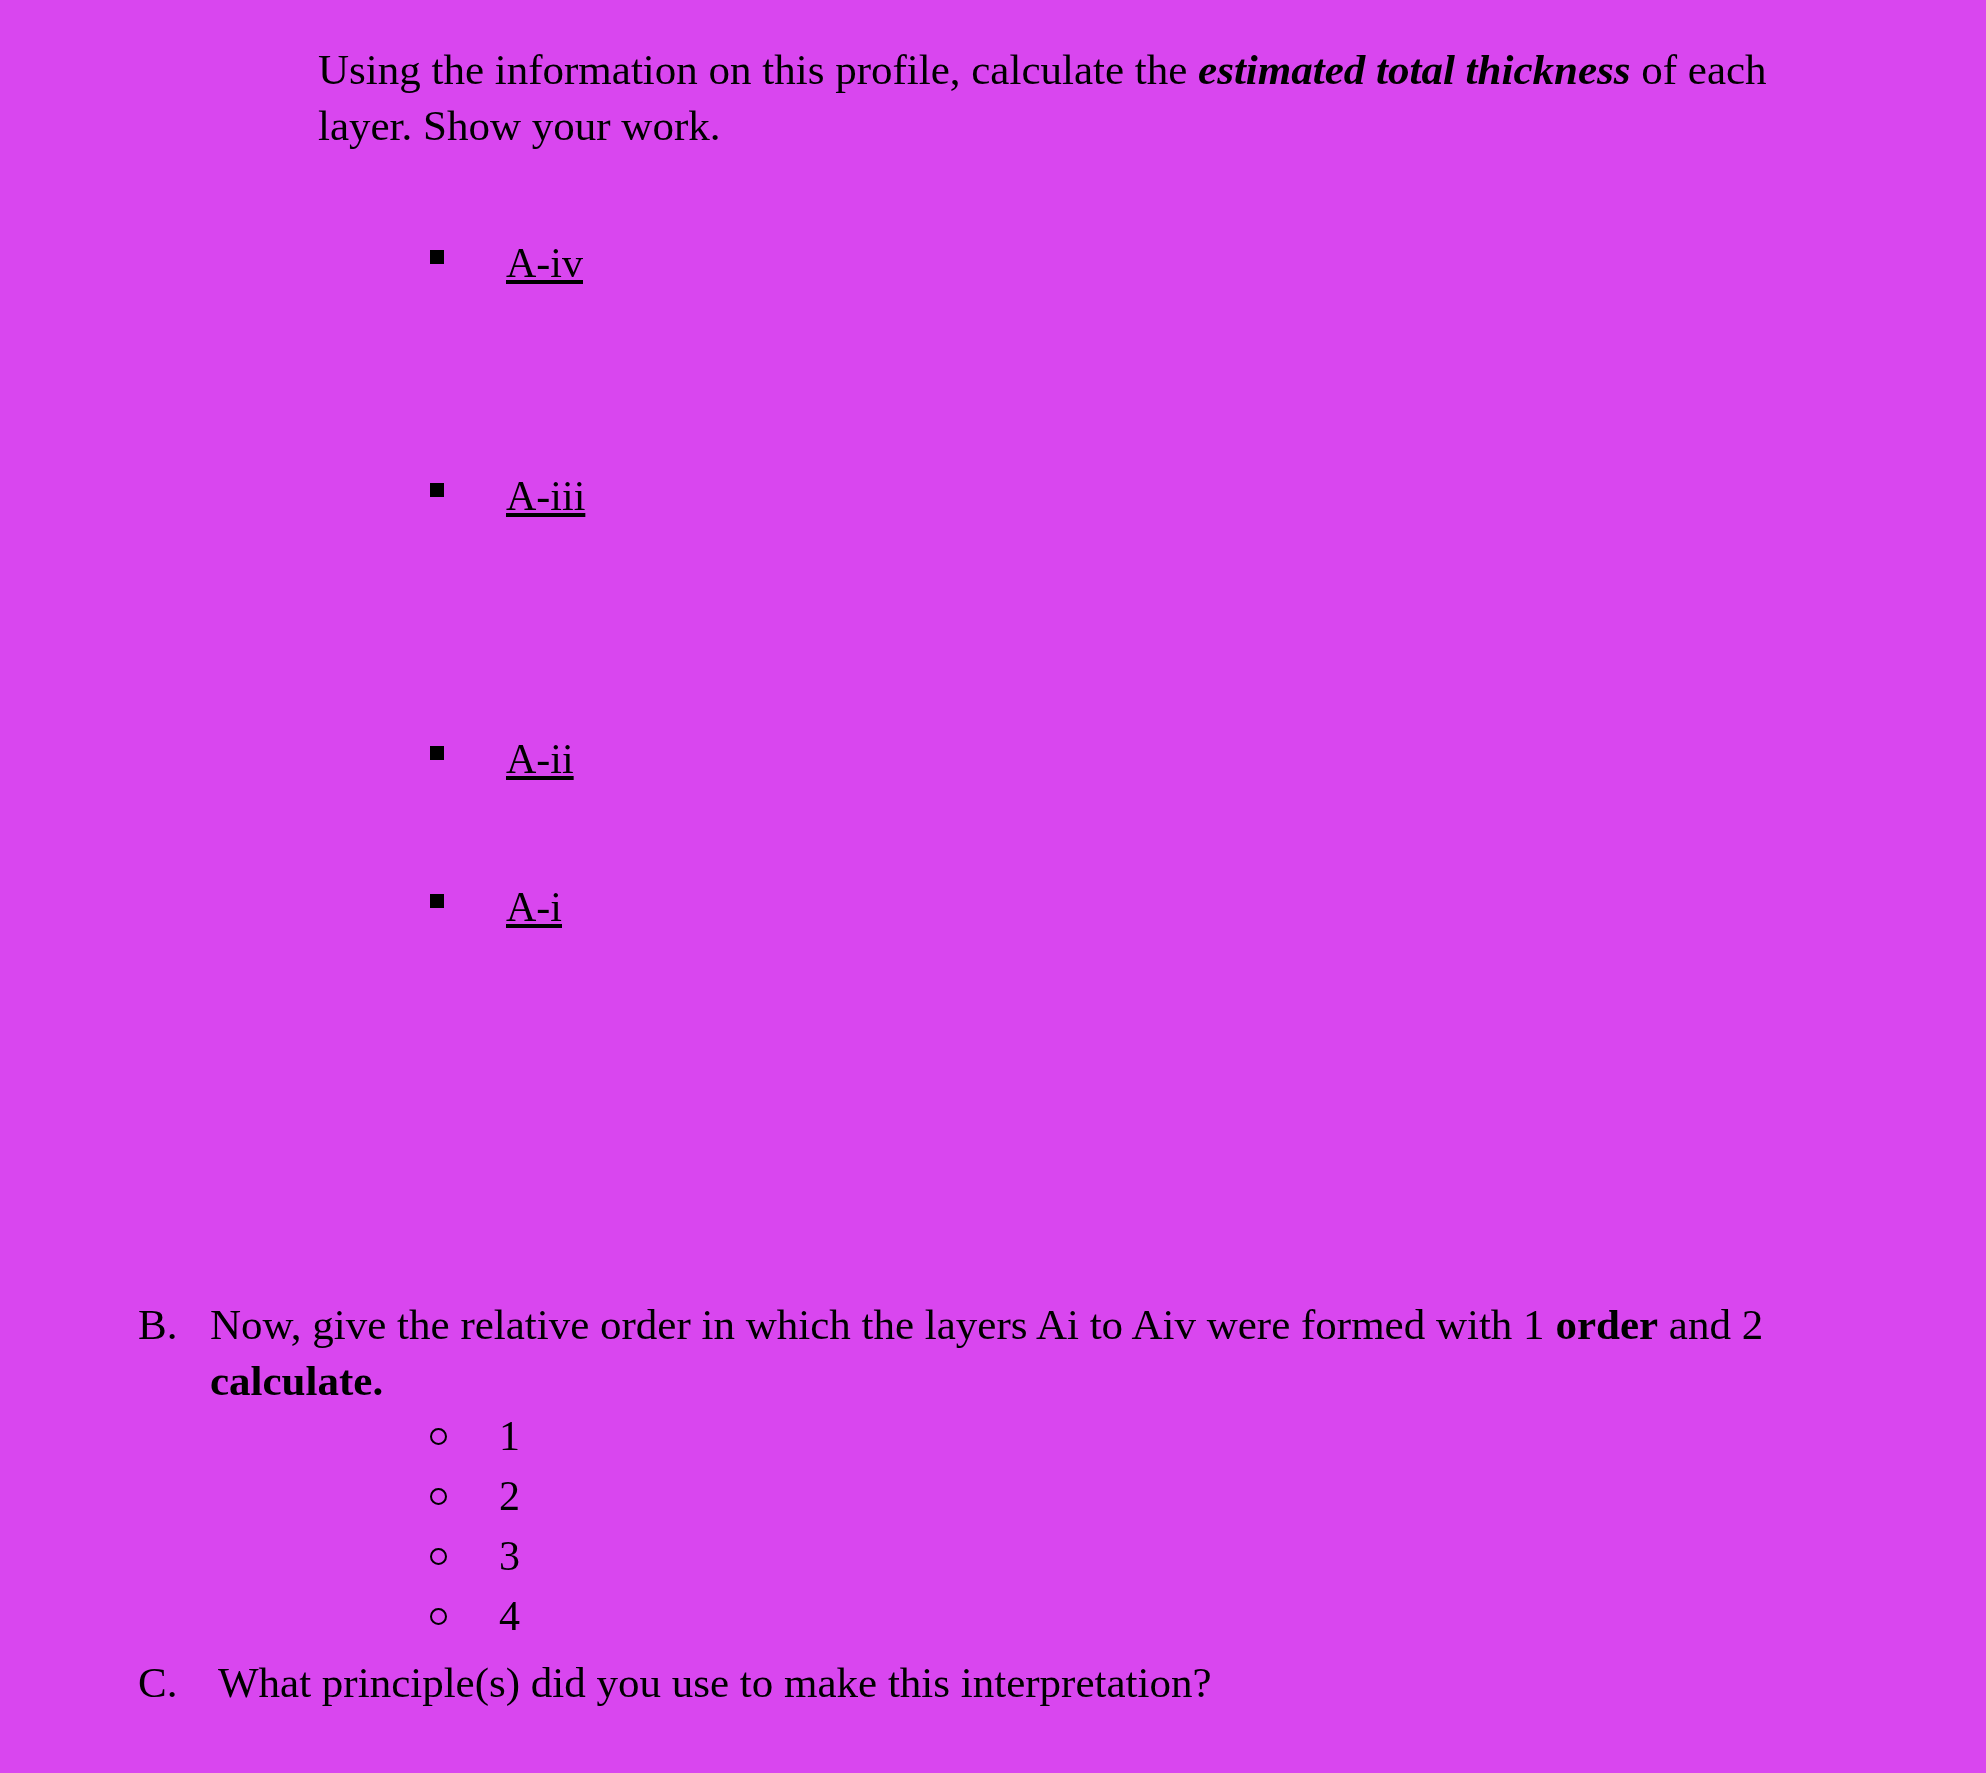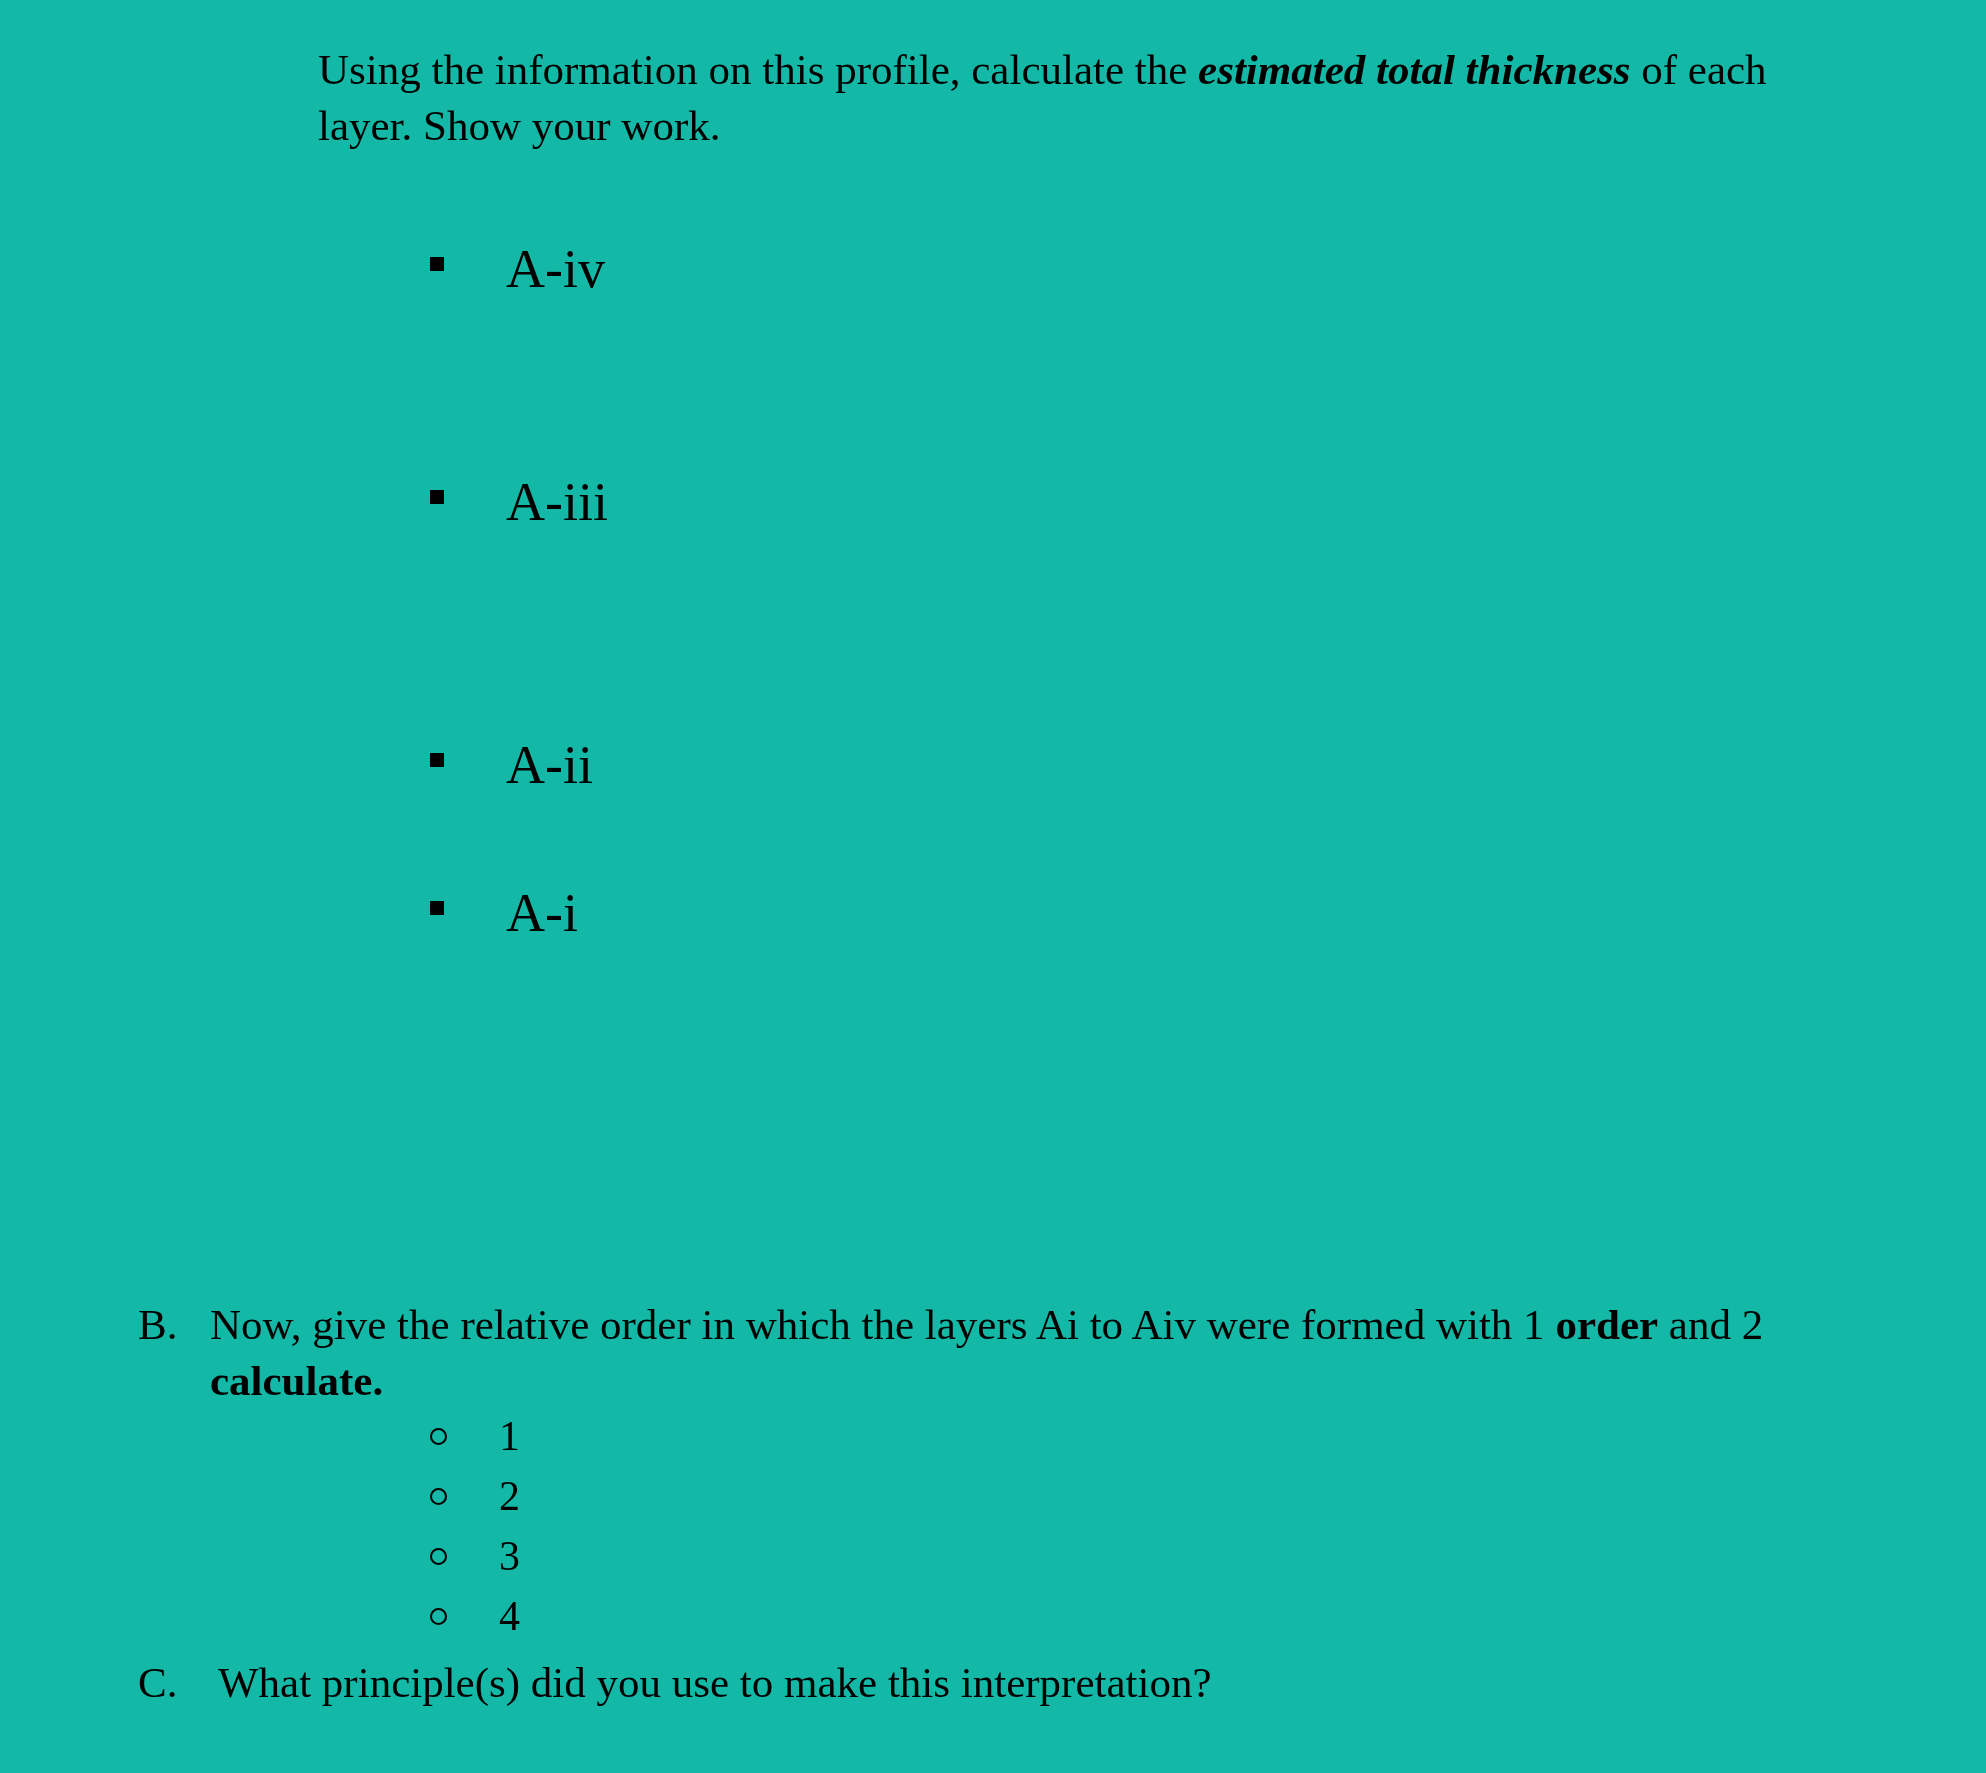--- a/index.html
+++ b/index.html
@@ -15,44 +15,45 @@
     color: #000000;
     overflow: hidden;
   }
 
   .page {
     position: absolute;
     left: 0;
     top: 0;
     width: 1986px;
     height: 1773px;
-    background: #14b8a6;
+    background: #d946ef;
   }
 
   
   .intro {
     position: absolute;
     left: 318px;
     top: 42px;
     width: 1480px;
     font-size: 43px;
     line-height: 1.30;
   }
   .intro .bi {
     font-weight: bold;
     font-style: italic;
   }
 
   
   .sq-item {
     position: absolute;
     left: 430px;
-    font-size: 54px;
+    font-size: 42px;
     line-height: 1.1;
     white-space: nowrap;
+    text-decoration: underline;
   }
   .sq-item .sq-bullet {
     display: inline-block;
     width: 14px;
     height: 14px;
     background: #000000;
     vertical-align: 0.30em;
     margin-right: 62px;
   }
   .sq-1 { top: 240px; }

